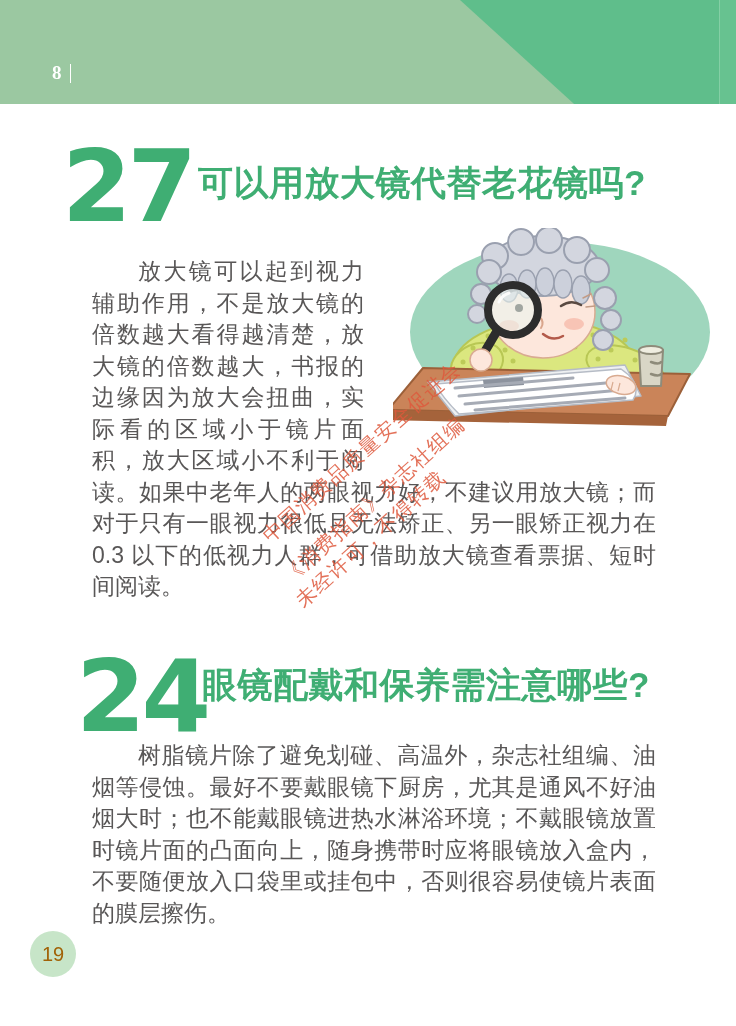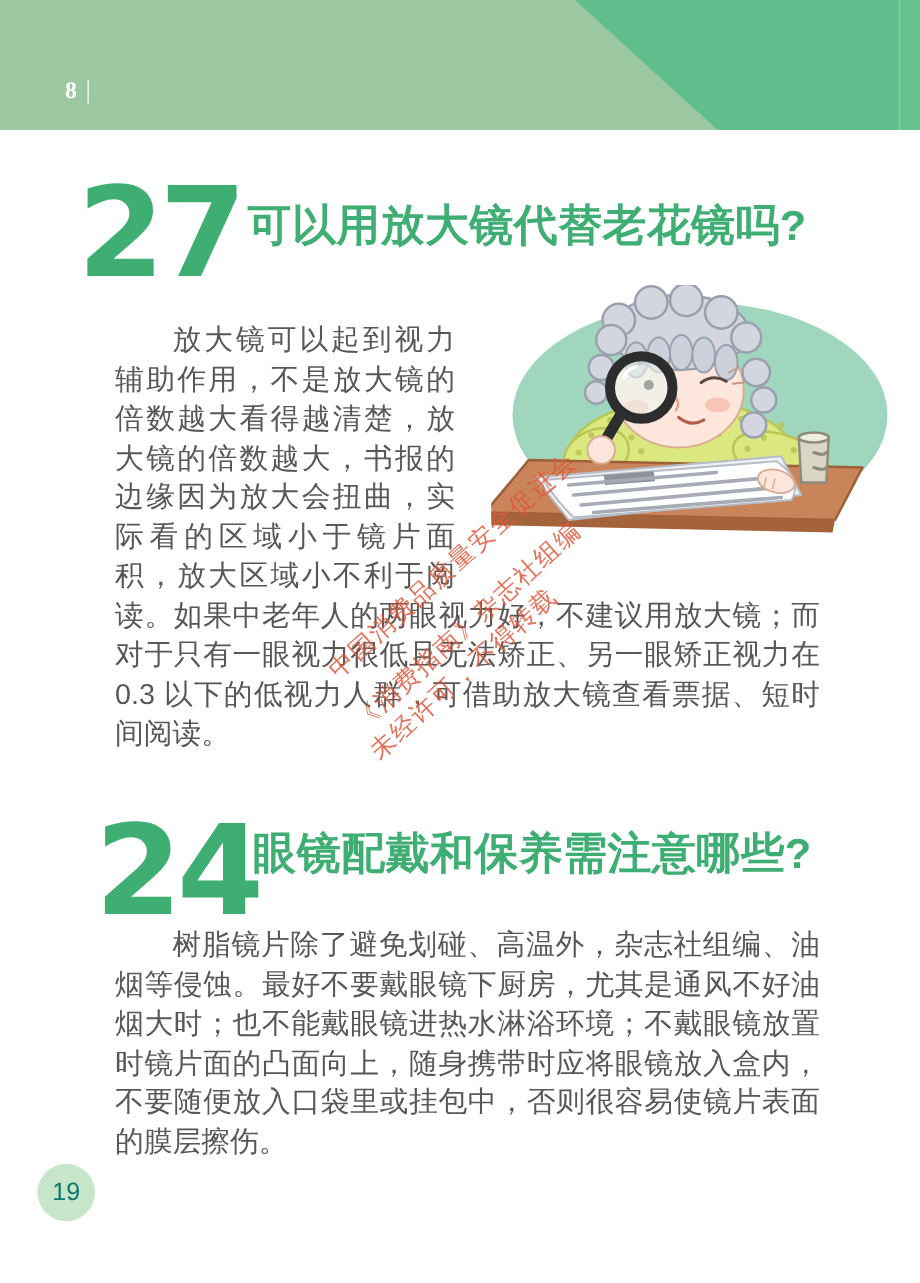--- a/index.html
+++ b/index.html
@@ -24,21 +24,21 @@
   }
   .header-sep{display:inline-block;width:1px;height:19px;background:#ffffff;}
   
   .q-num{
     position:absolute;margin:0;color:#3fae73;font-family:"DejaVu Sans",sans-serif;
     font-weight:900;font-size:100px;line-height:86px;letter-spacing:-4px;
   }
   #q23-num{left:62px;top:144px;}
   #q24-num{left:76px;top:654px;}
   .q-title{
-    position:absolute;margin:0;color:#3fae73;font-family:Liberation Mono, monospace;
+    position:absolute;margin:0;color:#3fae73;font-family:Liberation Sans, sans-serif;
     font-weight:900;font-size:35px;line-height:46px;letter-spacing:0.5px;
   }
   #q23-title{left:198px;top:160px;}
   #q24-title{left:202px;top:662px;}
   
   .para{
     position:absolute;left:92px;width:564px;margin:0;color:#595757;
     font-size:23px;line-height:31.5px;text-align:justify;text-indent:2em;
   }
   #para23{top:256px;}
@@ -52,21 +52,21 @@
     color:rgba(222,88,60,0.85);font-size:20px;letter-spacing:1.5px;
     transform:rotate(-42deg);transform-origin:0 50%;
   }
   #wm1{left:266px;top:525px;}
   #wm2{left:286px;top:566px;}
   #wm3{left:299px;top:590px;}
   
   .page-circle{
     position:absolute;left:30px;top:931px;width:46px;height:46px;border-radius:50%;
     background:#c7e5c8;display:flex;align-items:center;justify-content:center;
-    color:#0f766e;font-size:20px;
+    color:#a16207;font-size:20px;
   }
 </style>
 </head>
 <body>
 
 <div class="page">
 
   <div class="header">
     <div class="header-diagonal"></div>
     <div class="header-edge-strip"></div>

